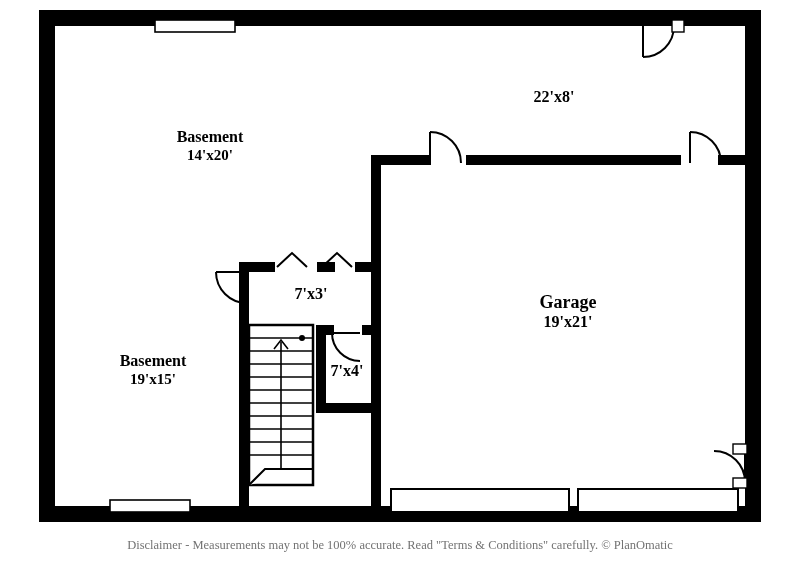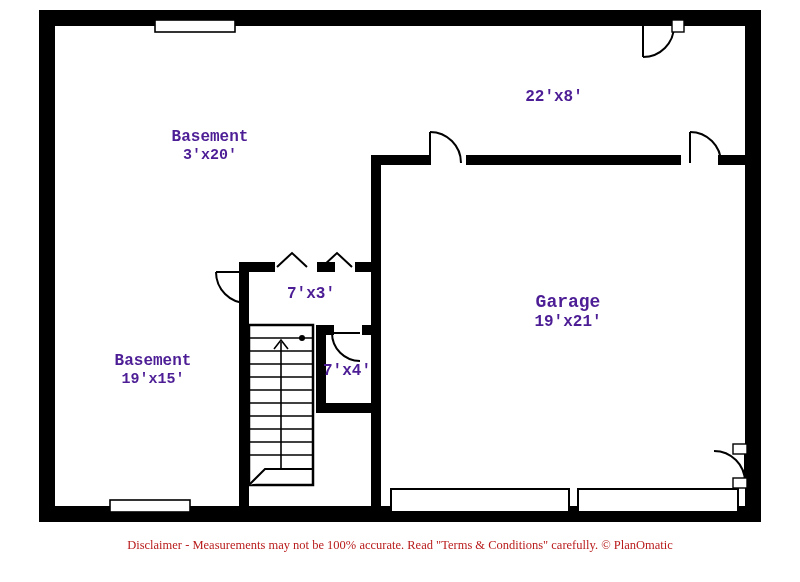--- a/index.html
+++ b/index.html
@@ -17,23 +17,23 @@
   #floorplan {
     position: absolute;
     left: 0;
     top: 0;
     width: 800px;
     height: 582px;
   }
   .room-label {
     position: absolute;
     text-align: center;
-    font-family: Liberation Mono, monospace;
+    font-family: Liberation Serif, serif;
     font-weight: bold;
-    color: #4c1d95;
+    color: #000000;
     line-height: 1.18;
     white-space: nowrap;
     transform: translate(-50%, -50%);
   }
   .room-label .name {
     display: block;
     font-size: 16px;
     text-align: center;
   }
   .room-label .dims {
@@ -44,21 +44,21 @@
     font-size: 16px;
   }
   .disclaimer {
     position: absolute;
     left: 0;
     top: 538px;
     width: 800px;
     text-align: center;
     font-family: "Liberation Serif", serif;
     font-size: 12.5px;
-    color: #b91c1c;
+    color: #737373;
   }
 </style>
 </head>
 <body>
 
 <svg id="floorplan" viewBox="0 0 800 582" xmlns="http://www.w3.org/2000/svg">
 
   <g>
 
     <path d="M 47 18 L 753 18 L 753 514 L 47 514 Z" fill="none" stroke="#000000" stroke-width="16"></path>
@@ -148,21 +148,21 @@
 
     <circle cx="302" cy="338" r="3" fill="#000000"></circle>
 
     <path d="M 249 485 L 265 469 L 313 469" fill="#ffffff" stroke="#000000" stroke-width="2"></path>
   </g>
 
 </svg>
 
 <div class="room-label" style="left:210px; top:146px;">
   <span class="name">Basement</span>
-  <span class="dims">3'x20'</span>
+  <span class="dims">14'x20'</span>
 </div>
 
 <div class="room-label" style="left:153px; top:370px;">
   <span class="name">Basement</span>
   <span class="dims">19'x15'</span>
 </div>
 
 <div class="room-label" style="left:568px; top:312px;">
   <span class="name" style="font-size:18px;">Garage</span>
   <span class="dims" style="font-size:16px;">19'x21'</span>

